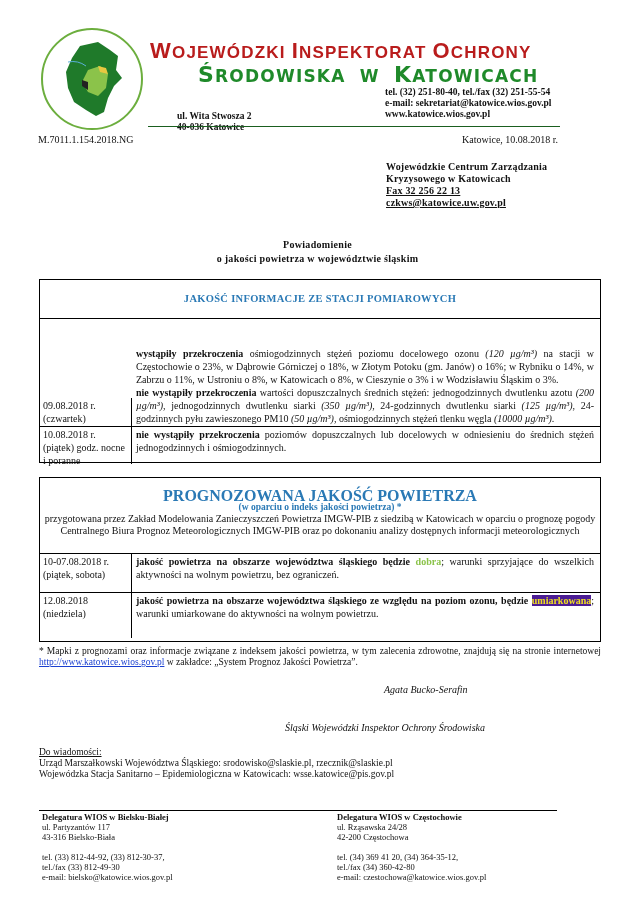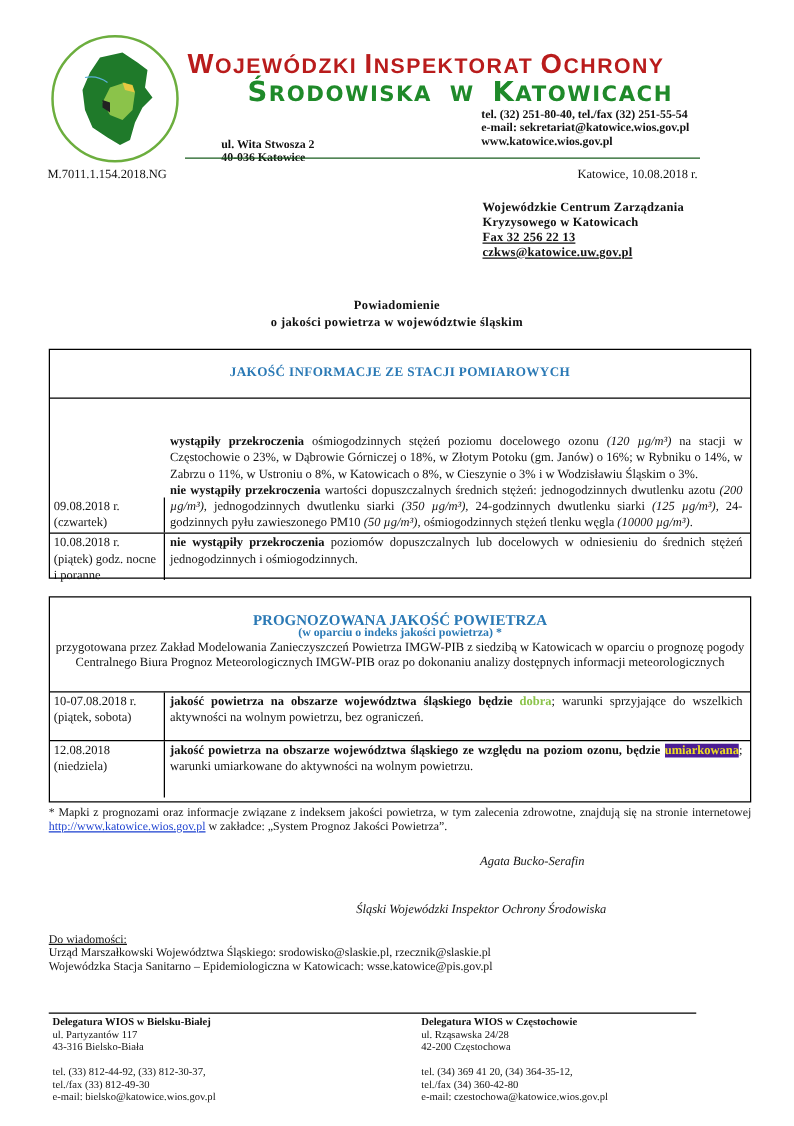--- a/index.html
+++ b/index.html
@@ -27,21 +27,21 @@
   .box1 .box-head { height: 38px; line-height: 38px; border-bottom: 1px solid #000; }
   .row { display: flex; border-bottom: 1px solid #000; }
   .row:last-child { border-bottom: none; }
   .cell-date { width: 92px; box-sizing: border-box; border-right: 1px solid #000; padding: 1px 3px; font-size: 10px; line-height: 13px; }
   .cell-text { flex: 1; padding: 1px 6px 1px 4px; font-size: 10px; line-height: 13px; text-align: justify; }
   .b { font-weight: bold; }
   .i { font-style: italic; }
   .r1 { height: 107px; align-items: flex-end; }
   .r2 { height: 37px; }
   .box2-head { text-align: center; padding-top: 12px; height: 76px; box-sizing: border-box; border-bottom: 1px solid #000; }
-  .box2-head .t1 { color: #2a79b5; font-weight: bold; font-size: 12px; line-height: 12px; }
+  .box2-head .t1 { color: #2a79b5; font-weight: bold; font-size: 16px; line-height: 12px; }
   .box2-head .t2 { color: #2a79b5; font-weight: bold; font-size: 9.5px; line-height: 11px; }
   .box2-head .t3 { font-size: 10px; line-height: 12px; padding: 0 4px; }
   .r3 { height: 38px; }
   .r4 { height: 45px; }
   .dobra { color: #8bc34a; font-weight: bold; }
   .umiark { color: #f0e020; font-weight: bold; background: #4c1d95; }
   .footnote { left: 39px; top: 646px; width: 562px; font-size: 9.5px; line-height: 11px; text-align: justify; }
   .footnote a { color: #1a3fd0; text-decoration: underline; }
   .sign1 { left: 384px; top: 684px; font-size: 10px; font-style: italic; }
   .sign2 { left: 285px; top: 722px; font-size: 10px; font-style: italic; }

